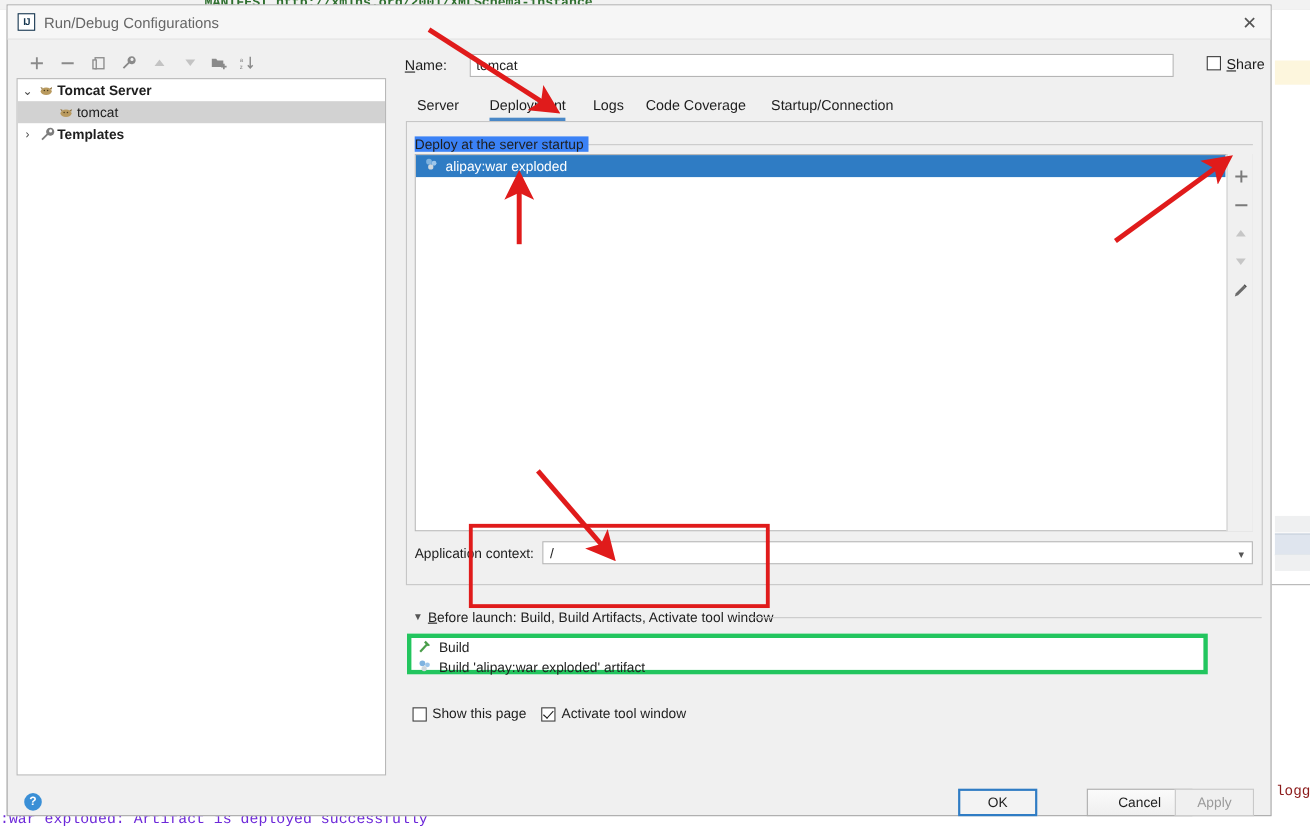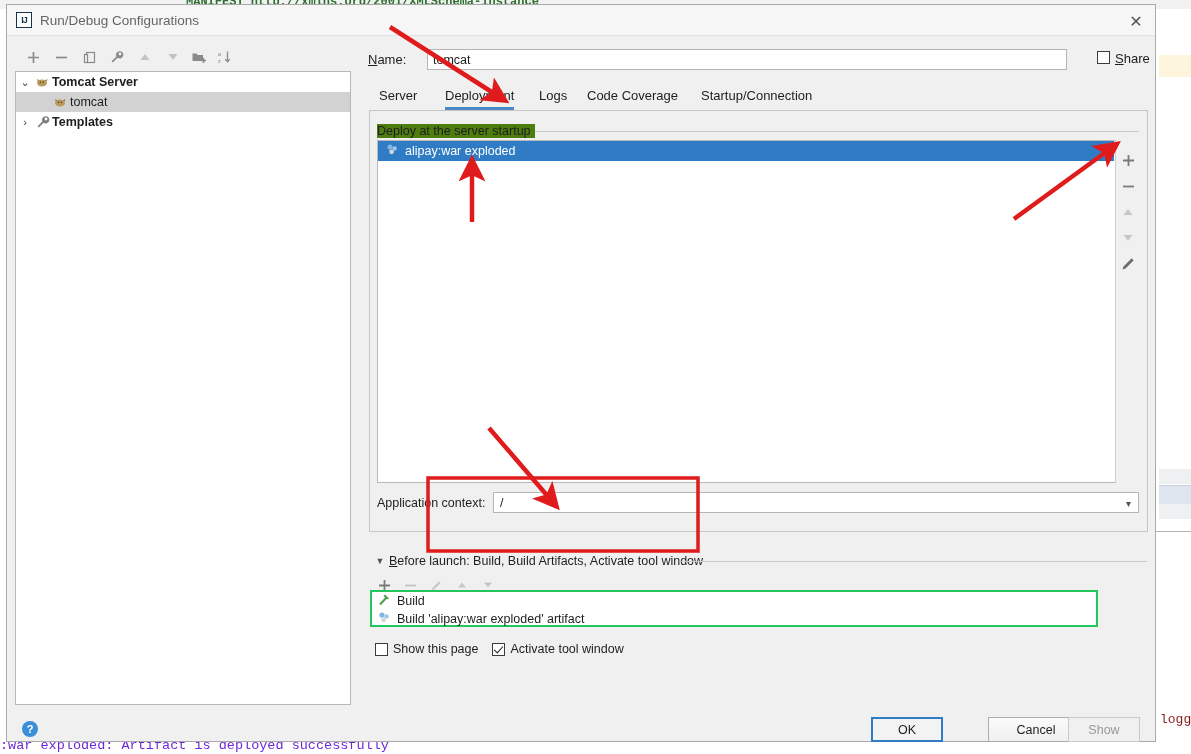--- a/index.html
+++ b/index.html
@@ -159,21 +159,21 @@
   }
   .tab-underline {
     position: absolute; height: 3px; background: #4a88c7; bottom: -2px; left: 0; right: 0;
   }
 
   .panel {
     position: absolute; left: 362px; top: 105px; width: 779px; height: 422px;
     background: #f0f0f0; border: 1px solid #c6c6c6; box-sizing: border-box;
   }
   .group-title {
-    position: absolute; left: 370px; top: 119px; background: #4d7c0f;
+    position: absolute; left: 370px; top: 119px; background: #3b82f6;
     padding: 0 4px 0 0; font-size: 12.5px; z-index: 3; text-align: right;
   }
   .group-line {
     position: absolute; left: 512px; top: 126px; width: 620px; height: 1px;
     background: #c9c9c9; z-index: 2;
   }
   .deploy-list {
     position: absolute; left: 370px; top: 135px; width: 762px; height: 343px;
     background: #ffffff; border: 1px solid #b8b8b8; box-sizing: border-box;
     overflow: hidden;
@@ -215,22 +215,22 @@
   .before-launch-title u { text-decoration: underline; }
   .before-launch-line {
     position: absolute; left: 672px; top: 556px; width: 468px; height: 1px; background: #c9c9c9;
   }
   .bl-toolbar { position: absolute; left: 364px; top: 568px; width: 200px; height: 24px; }
   .bl-btn {
     position: absolute; top: 0; width: 26px; height: 24px;
     display: flex; align-items: center; justify-content: center; color: #8a8a8a;
   }
   .bl-list {
-    position: absolute; left: 363px; top: 585px; width: 728px; height: 37px;
-    background: #ffffff; border: 2px solid #22c55e; box-sizing: border-box;
+    position: absolute; left: 363px; top: 571px; width: 728px; height: 37px;
+    background: #ffffff; border: 4px solid #22c55e; box-sizing: border-box;
   }
   .bl-row {
     height: 18px; display: flex; align-items: center; gap: 6px;
     padding-left: 6px; font-size: 12.5px; white-space: nowrap;
   }
 
   .bottom-checks {
     position: absolute; left: 368px; top: 637px; display: flex; align-items: flex-end; gap: 14px;
     font-size: 12.5px;
   }
@@ -513,21 +513,21 @@
       </span>
       <span class="chk-group">
         <span class="cbx checked"></span>
         <span>Activate tool window</span>
       </span>
     </div>
 
     <div class="help-icon">?</div>
     <div class="btn default" style="left:864px;width:72px">OK</div>
     <div class="btn" style="left:981px;width:96px">Cancel</div>
-    <div class="btn disabled" style="left:1061px;width:72px">Show</div>
+    <div class="btn disabled" style="left:1061px;width:72px">Apply</div>
   </div>
 
   <svg class="anno">
     <defs>
       <marker id="ah" markerWidth="6" markerHeight="6" refX="3" refY="3" orient="auto">
         <path d="M0,0 L6,3 L0,6 L1.4,3 z" fill="#e01b1b"></path>
       </marker>
     </defs>
     <line x1="390" y1="27" x2="498" y2="96" stroke="#e01b1b" stroke-width="4.5" marker-end="url(#ah)"></line>
     <line x1="472" y1="222" x2="472" y2="168" stroke="#e01b1b" stroke-width="4.5" marker-end="url(#ah)"></line>

